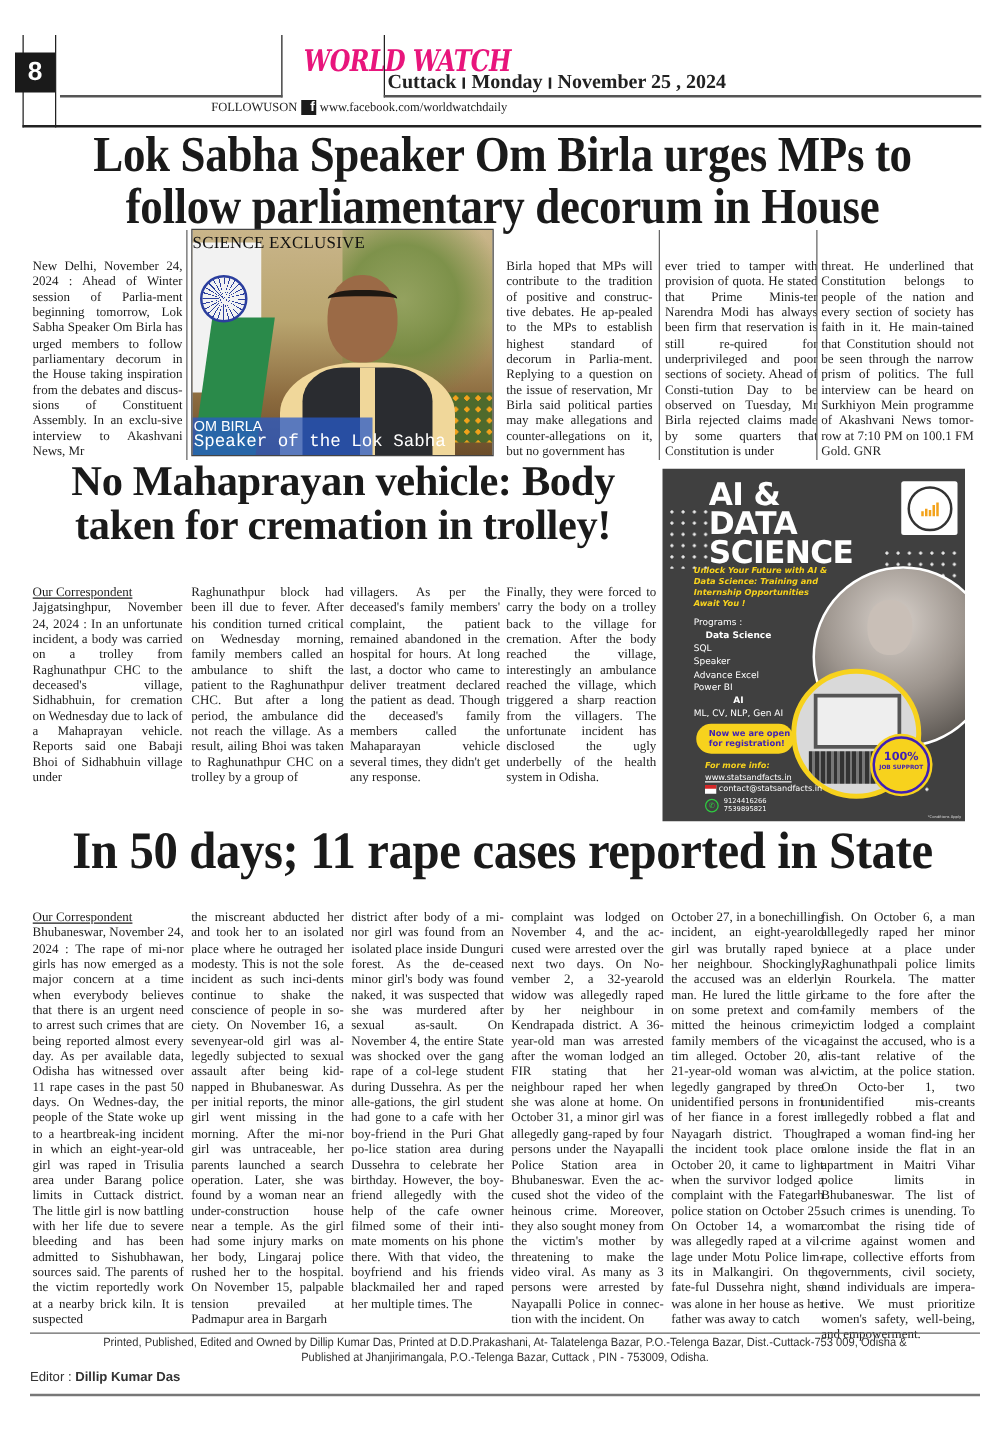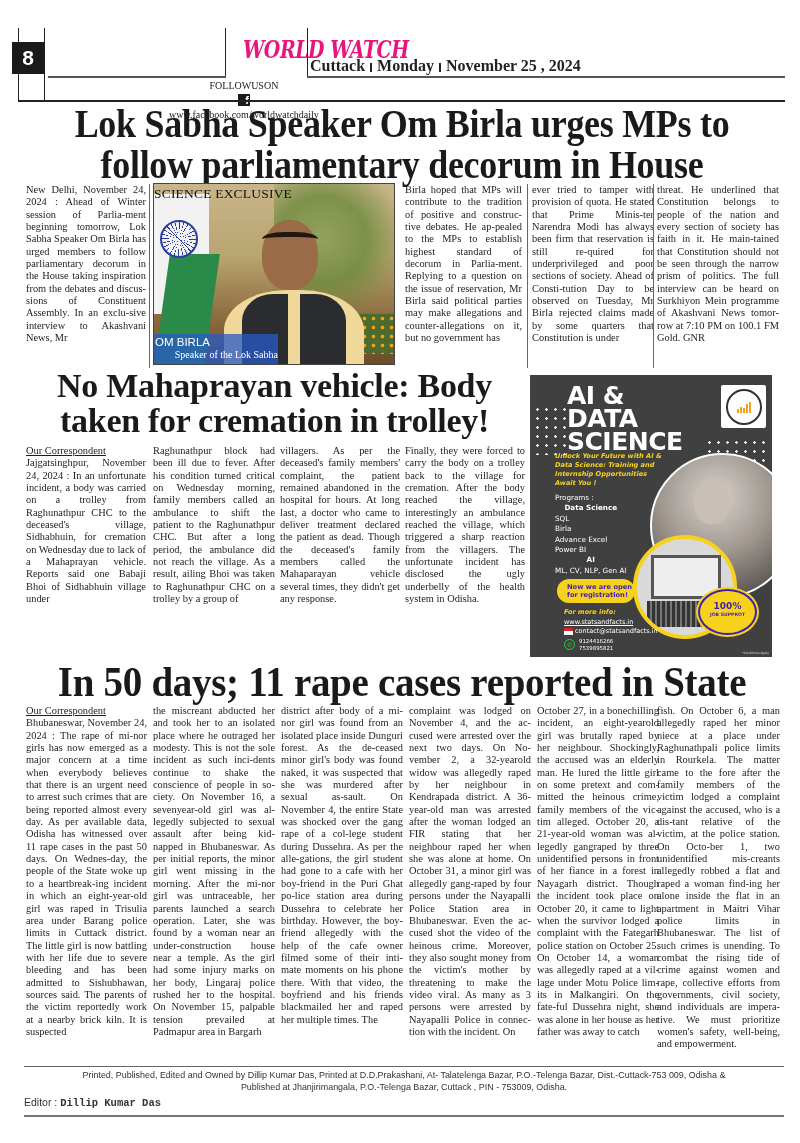--- a/index.html
+++ b/index.html
@@ -9,33 +9,33 @@
   
   .masthead { position: absolute; left: 18px; top: 28px; width: 767px; height: 72px; }
   .mh-vline { position: absolute; background: #222; width: 1px; }
   .page-num-box { position: absolute; left: 12px; top: 14px; width: 32px; height: 32px; background: #1a1a1a; color: #fff;
     font-family: "Liberation Sans", sans-serif; font-weight: bold; font-size: 21px; display: flex; align-items: center; justify-content: center; }
   .logo { position: absolute; left: 225px; top: 10px; font-family: "DejaVu Serif", serif; font-style: italic; font-weight: bold;
     color: #e8157c; font-size: 19px; letter-spacing: -0.5px; transform: scaleY(1.25); transform-origin: left center; }
   .mh-rule { position: absolute; height: 2px; background: #555; }
   .dateline { position: absolute; left: 292px; top: 29px; font-family: "Liberation Serif", serif; font-weight: bold; font-size: 16px; color: #222; white-space: nowrap; }
   .dateline .sep { display: inline-block; width: 2px; height: 9px; background: #222; margin: 0 5px; vertical-align: -1px; }
-  .follow { position: absolute; left: 287px; top: 52px; font-size: 10px; color: #222; display: flex; align-items: center; gap: 3px; white-space: nowrap; flex-direction: column; }
+  .follow { position: absolute; left: 287px; top: 52px; font-size: 10px; color: #222; display: flex; align-items: center; gap: 3px; white-space: nowrap; }
   .fb-icon { display: inline-flex; width: 12px; height: 12px; background: #1a1a1a; color: #fff; font-family: "Liberation Sans", sans-serif; font-weight: bold; font-size: 11px;
     align-items: flex-end; justify-content: flex-end; padding-right: 1px; line-height: 1; }
   .mh-bottom { position: absolute; left: 0; top: 72px; width: 767px; height: 2px; background: #222; }
 
   
   .headline { position: absolute; font-family: "Liberation Serif", serif; font-weight: bold; color: #1a1a1a; text-align: center; line-height: 1.02; letter-spacing: -0.3px; }
   .h1 { left: 22px; top: 103px; width: 760px; font-size: 36px; transform: scaleY(1.12); transform-origin: top center; }
   .h2 { left: 22px; top: 368px; width: 505px; font-size: 34px; line-height: 1.03; }
   .h3 { left: 22px; top: 660px; width: 760px; font-size: 39px; transform: scaleY(1.08); transform-origin: top center; }
 
   
-  .col { position: absolute; font-size: 10.4px; line-height: 12.35px; text-align: justify; color: #1d1d1d; hyphens: manual; overflow: hidden; }
+  .col { position: absolute; font-size: 10.4px; line-height: 12.35px; text-align: justify; color: #1d1d1d; hyphens: manual; overflow: hidden; margin-top: 24px; }
   .byline { text-decoration: underline; display: block; text-align: left; }
 
   
   .photo { position: absolute; left: 153px; top: 183px; width: 242px; height: 182px; overflow: hidden; border: 1px solid #444;
     background: linear-gradient(180deg, #c9b58a 0%, #b9a56f 40%, #8b6a3e 75%, #6b4d2a 100%); }
   .photo .bg-green { position: absolute; right: 0; top: 0; width: 120px; height: 140px;
     background: radial-gradient(circle at 40% 40%, #8aa05a 0%, #6c8a3d 40%, rgba(0,0,0,0) 75%); opacity: 0.8; }
   .photo .flowers { position: absolute; right: 0; bottom: 10px; width: 70px; height: 40px;
     background: radial-gradient(circle, #f2a21a 30%, rgba(0,0,0,0) 32%) 0 0/9px 9px, #4e6a2c; }
   .flag { position: absolute; left: 0; top: 10px; width: 60px; height: 172px; }
@@ -43,43 +43,43 @@
   .flag .g { position: absolute; left: 8px; top: 60px; width: 50px; height: 112px; background: #2a8a4a; transform: skewX(-8deg); }
   .flag .chakra { position: absolute; left: 6px; top: 26px; width: 38px; height: 38px; border-radius: 50%; border: 2px solid #2b3e9e;
     background: repeating-conic-gradient(#2b3e9e 0deg 3deg, #f2f2f2 3deg 15deg); }
   .person { position: absolute; left: 70px; top: 36px; width: 140px; height: 150px; }
   .person .head { position: absolute; left: 38px; top: 0; width: 56px; height: 70px; background: #9b6a46; border-radius: 48% 48% 45% 45%; }
   .person .hair { position: absolute; left: 38px; top: 12px; width: 56px; height: 18px; border-radius: 40%; border-top: 5px solid #1e1812; }
   .person .kurta { position: absolute; left: 0; top: 70px; width: 140px; height: 90px; background: #f0d79a; border-radius: 45% 45% 0 0; }
   .person .jacket { position: absolute; left: 18px; top: 74px; width: 104px; height: 90px; background: #2a2c30; border-radius: 30% 30% 0 0; }
   .person .jacket::after { content: ""; position: absolute; left: 46px; top: 0; width: 12px; height: 90px; background: #f0d79a; }
   .photo-tag { position: absolute; left: 0; top: 2px; font-family: "Liberation Serif", serif; font-size: 13.5px; color: #111; letter-spacing: 0.2px; white-space: nowrap; }
-  .photo-caption { position: absolute; left: 0; bottom: 0; width: 124px; height: 30px; background: rgba(40,90,200,0.75); color: #fff; padding: 2px 0 14px 1px; }
+  .photo-caption { position: absolute; left: 0; bottom: 0; width: 144px; height: 30px; background: rgba(40,90,200,0.75); color: #fff; padding: 2px 0 14px 1px; }
   .photo-caption .n { font-family: "Liberation Sans", sans-serif; font-size: 11.5px; line-height: 13px; display: block; }
-  .photo-caption .t { font-family: Liberation Serif, serif; font-size: 10px; line-height: 11px; display: block; white-space: nowrap; text-align: right; }
+  .photo-caption .t { font-family: Liberation Mono, monospace; font-size: 14px; line-height: 11px; display: block; white-space: nowrap; }
 
   
   .ad { position: absolute; left: 530px; top: 375px; width: 242px; height: 282px; background: #404040; overflow: hidden; font-family: "DejaVu Sans", sans-serif; color: #fff; }
   .ad .dots { position: absolute; width: 40px; height: 40px; background: radial-gradient(circle, #fff 1px, rgba(0,0,0,0) 1.5px) 0 0/9px 9px; opacity: 0.9; }
   .ad .title { position: absolute; left: 37px; top: 9px; font-weight: bold; font-size: 25px; line-height: 23px; letter-spacing: -0.5px; }
   .ad .logo-box { position: absolute; right: 6px; top: 10px; width: 45px; height: 43px; background: #fff; border-radius: 2px; display: flex; align-items: center; justify-content: center; }
   .ad .logo-ring { width: 36px; height: 36px; border-radius: 50%; border: 2px solid #333; display: flex; align-items: flex-end; justify-content: center; padding-bottom: 10px; gap: 1px; }
   .ad .logo-ring i { display: block; width: 2px; background: #f3a21a; }
   .ad .tagline { position: absolute; left: 25px; top: 77px; width: 115px; font-size: 6.6px; line-height: 9px; color: #f7d21d; font-weight: bold; font-style: italic; }
   .ad .programs { position: absolute; left: 25px; top: 118px; font-size: 7.2px; line-height: 10.4px; }
   .ad .programs .b { font-weight: bold; text-align: center; }
   .ad .circle-photo { position: absolute; left: 120px; top: 78px; width: 145px; height: 145px; border-radius: 50%;
     background: radial-gradient(circle at 45% 30%, #d9d2cc 0%, #9d958e 45%, #5e5954 80%); border: 2px solid #fff; }
   .ad .circle-photo .face { position: absolute; left: 42px; top: 25px; width: 36px; height: 44px; border-radius: 45%; background: #c9bfb7; }
   .ad .circle-photo .hair { position: absolute; left: 32px; top: 15px; width: 56px; height: 70px; border-radius: 50% 50% 40% 40%; background: #2e2a27; z-index: -1; }
   .ad .laptop-circle { position: absolute; left: 103px; top: 160px; width: 104px; height: 104px; border-radius: 50%; border: 4px solid #f7d21d; background: #d9d9d9; overflow: hidden; }
   .ad .laptop-circle .screen { position: absolute; left: 14px; top: 16px; width: 70px; height: 44px; background: #eee; border: 3px solid #555; }
   .ad .laptop-circle .keys { position: absolute; left: 10px; top: 62px; width: 90px; height: 26px; background: repeating-linear-gradient(90deg, #333 0 3px, #777 3px 5px); }
   .ad .reg { position: absolute; left: 27px; top: 204px; width: 78px; height: 24px; background: #f7d21d; border-radius: 12px; color: #3f1fb6; font-size: 6.7px; font-weight: bold; line-height: 8px; padding: 4px 0 0 10px; }
-  .ad .job { position: absolute; left: 168px; top: 214px; width: 59px; height: 46px; border-radius: 50%; background: #f7d21d; border: 2px solid #3f1fb6; box-shadow: 0 0 0 2px #f7d21d;
+  .ad .job { position: absolute; left: 168px; top: 214px; width: 46px; height: 46px; border-radius: 50%; background: #f7d21d; border: 2px solid #3f1fb6; box-shadow: 0 0 0 2px #f7d21d;
     color: #3f1fb6; text-align: center; font-weight: bold; padding-top: 10px; }
   .ad .job .p { display: block; font-size: 9px; line-height: 10px; }
   .ad .job .s { display: block; font-size: 4.6px; line-height: 7px; }
   .ad .info { position: absolute; left: 34px; top: 233px; font-size: 6.5px; line-height: 9.5px; }
   .ad .info .more { color: #f7d21d; font-style: italic; font-weight: bold; display: block; }
   .ad .info .web { text-decoration: underline; display: block; }
   .ad .contact-row { display: flex; align-items: center; gap: 2px; }
   .ad .mail-icon { display: inline-block; width: 9px; height: 7px; background: #fff; border-top: 3px solid #d42828; }
   .ad .phone-row { display: flex; align-items: center; gap: 4px; margin-top: 1px; }
   .ad .wa-icon { display: inline-flex; width: 11px; height: 11px; border-radius: 50%; border: 1.5px solid #2ecc40; color: #2ecc40; font-size: 6px; align-items: center; justify-content: center; }
@@ -87,21 +87,21 @@
   .ad .tiny { position: absolute; right: 3px; bottom: 2px; font-size: 3px; color: #ddd; }
 
   
   .rule { position: absolute; background: #666; }
 
   
   .footer { position: absolute; left: 24px; top: 1069px; width: 760px; font-family: "Liberation Sans", sans-serif; font-size: 9.6px; color: #333; line-height: 12px; }
   .footer .l1, .footer .l2 { text-align: center; display: block; transform: scaleX(0.93); }
   .footer .l3 { display: flex; justify-content: space-between; margin-top: 3px; }
   .footer .editor { font-size: 10.5px; }
-  .footer .editor b { font-weight: bold; font-family: Liberation Mono, monospace; }
+  .footer .editor b { font-weight: bold; }
 </style>
 </head>
 <body>
 
 <div class="masthead">
   <div class="mh-vline" style="left:0;top:0;height:74px;"></div>
   <div class="mh-vline" style="left:26px;top:0;height:74px;"></div>
   <div class="page-num-box" style="left:-6px;top:14px;">8</div>
   <div class="logo">WORLD WATCH</div>
   <div class="mh-vline" style="left:207px;top:0;height:50px;"></div>
@@ -188,21 +188,21 @@
   </div>
   <div class="circle-photo">
     <div class="hair"></div>
       <div class="face"></div>
   </div>
   <div class="tagline">Unlock Your Future with AI &amp; Data Science: Training and Internship Opportunities Await You !</div>
   <div class="programs">
     <div>Programs :</div>
     <div class="b">Data Science</div>
     <div>SQL</div>
-    <div>Birla</div>
+    <div>Speaker</div>
     <div>Advance Excel</div>
     <div>Power BI</div>
     <div class="b">AI</div>
     <div>ML, CV, NLP, Gen AI</div>
   </div>
   <div class="laptop-circle">
     <div class="screen"></div>
       <div class="keys"></div>
   </div>
   <div class="reg">Now we are open for registration!</div>

